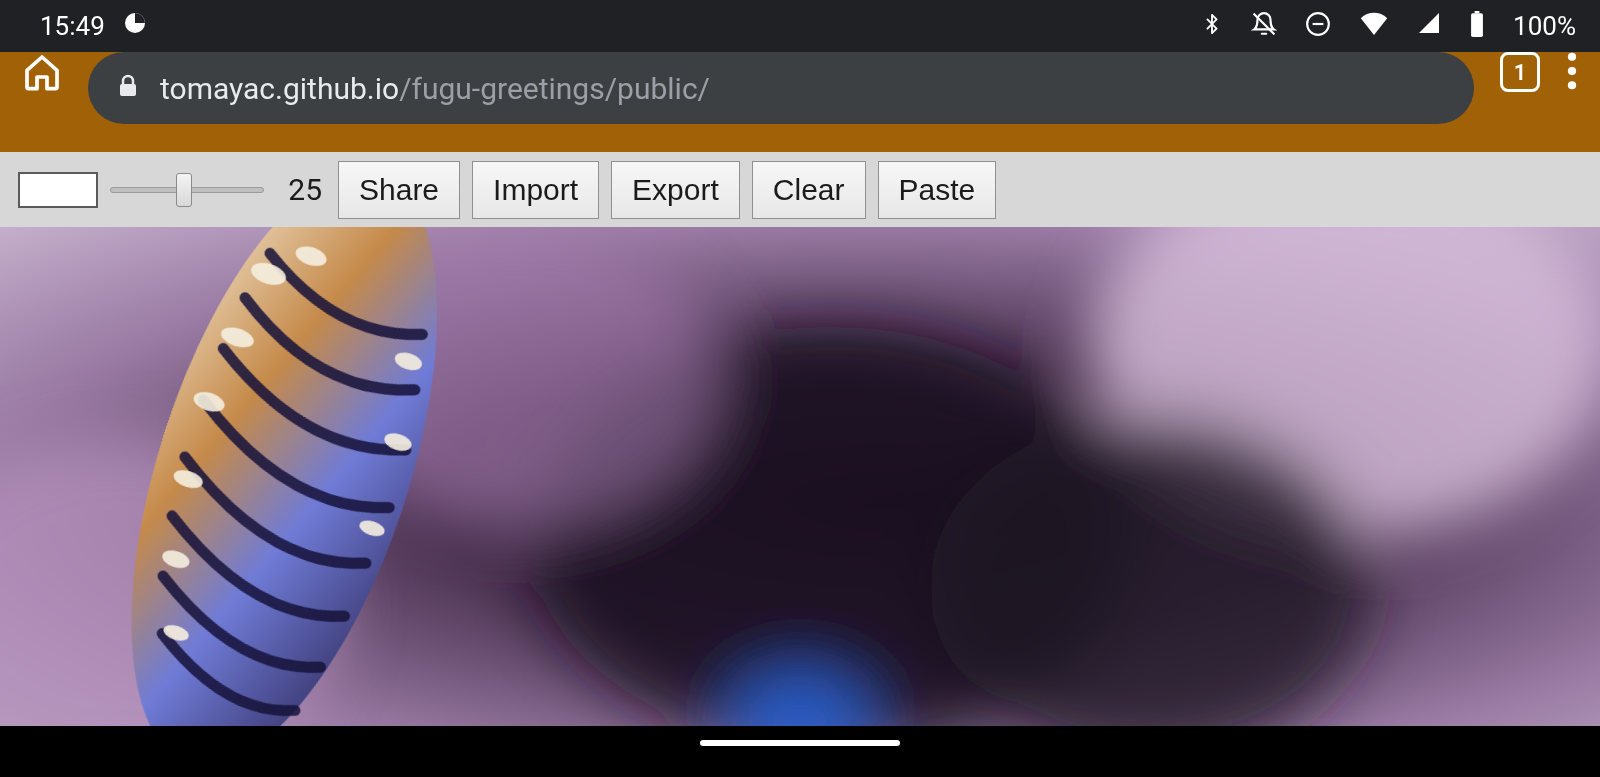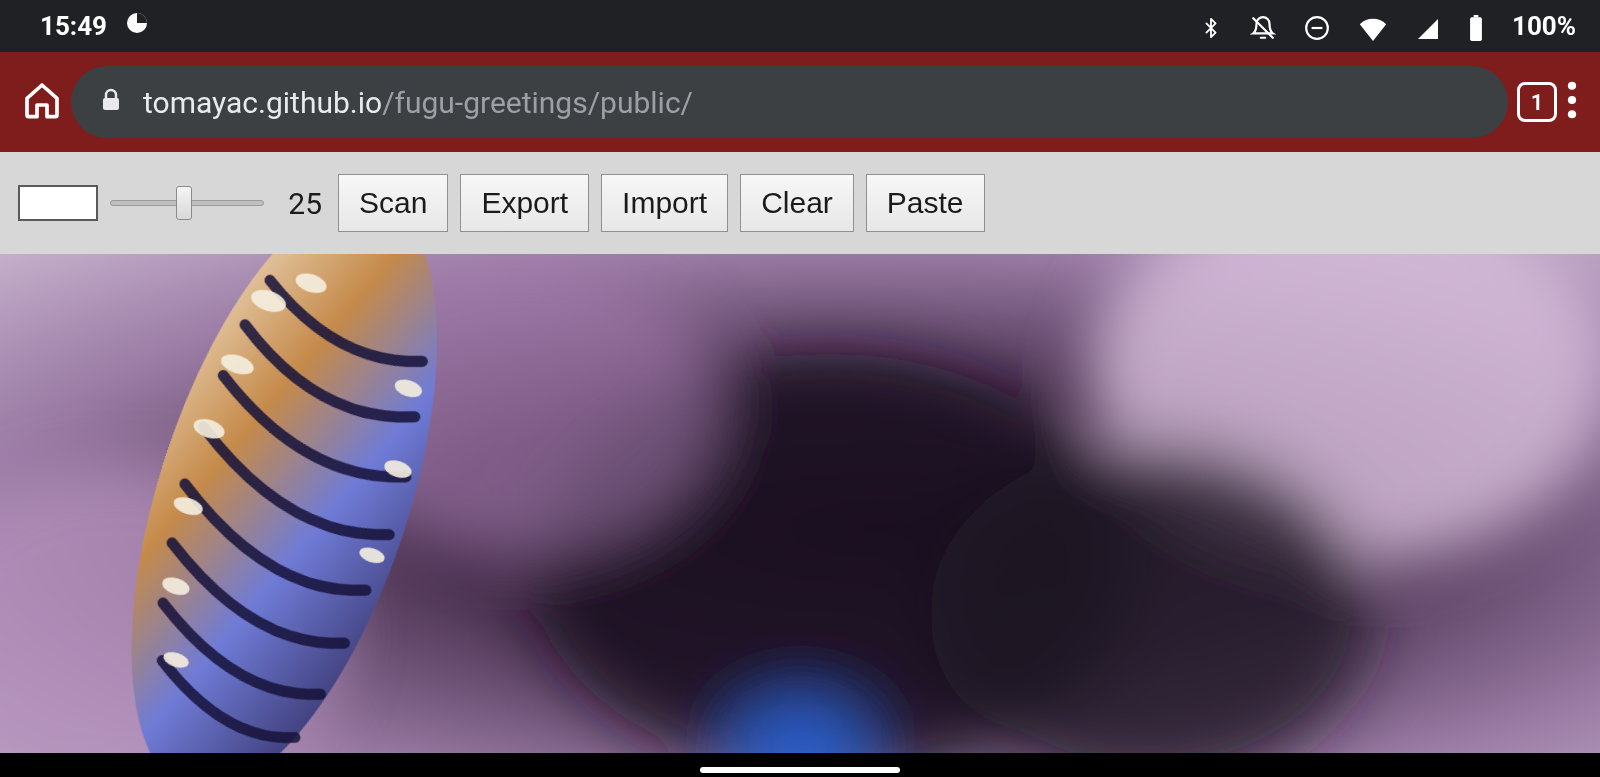--- a/index.html
+++ b/index.html
@@ -9,32 +9,32 @@
     background: #000;
   }
 
   
   .status-bar {
     height: 52px; width: 100%;
     background: #202124;
     color: #fff;
     display: flex; align-items: center;
     padding: 0 24px 0 40px;
-    font-size: 26px; font-weight: 700;
+    font-size: 26px; font-weight: 400;
   }
   .status-left { display: flex; align-items: center; gap: 18px; flex: 1; }
-  .status-right { display: flex; align-items: flex-end; gap: 28px; }
+  .status-right { display: flex; align-items: flex-start; gap: 28px; }
   .status-right svg { display: block; }
 
   
   .omnibox-row {
     height: 100px; width: 100%;
-    background: #7f1d1d;
-    display: flex; align-items: center;
-    padding: 0 22px; gap: 9px;
+    background: #a16207;
+    display: flex; align-items: flex-start;
+    padding: 0 22px; gap: 26px;
   }
   .home-icon, .menu-icon, .tabs-icon { color: #fff; }
   .omnibox {
     flex: 1; height: 72px;
     background: #3c4043;
     border-radius: 36px;
     display: flex; align-items: center;
     padding: 0 28px; gap: 20px;
     color: #fff;
   }
@@ -43,21 +43,21 @@
   .url-path { color: #9aa0a6; }
   .tabs-badge {
     width: 40px; height: 40px;
     border: 3px solid #fff; border-radius: 8px;
     display: flex; align-items: center; justify-content: center;
     font-size: 22px; font-weight: 600;
   }
 
   
   .app-toolbar {
-    height: 102px; width: 100%;
+    height: 75px; width: 100%;
     background: #d7d7d7;
     display: flex; align-items: center;
     padding: 0 18px; gap: 12px;
   }
   .color-swatch {
     width: 80px; height: 36px;
     background: #ffffff;
     border: 2px solid #5a5a5a;
     box-sizing: border-box;
   }
@@ -196,23 +196,23 @@
 </div>
 
 <div class="app-toolbar">
   <div class="color-swatch" style="background: rgb(255, 255, 255);"></div>
   <div class="slider-wrap">
     <div class="slider-track"></div>
     <div class="slider-thumb" id="slider-thumb" style="left: 66.24px;"></div>
   </div>
   <span class="slider-value">25</span>
 
-  <button class="tbtn">Scan</button>
+  <button class="tbtn">Share</button>
+  <button class="tbtn">Import</button>
   <button class="tbtn">Export</button>
-  <button class="tbtn">Import</button>
   <button class="tbtn">Clear</button>
   <button class="tbtn">Paste</button>
 </div>
 
 <div class="canvas-area">
   <svg viewBox="0 0 1600 499" preserveAspectRatio="xMidYMid slice">
     <defs>
       <radialGradient id="bg" cx="55%" cy="55%" r="80%">
         <stop offset="0%" stop-color="#26182a"></stop>
         <stop offset="35%" stop-color="#4a3150"></stop>

